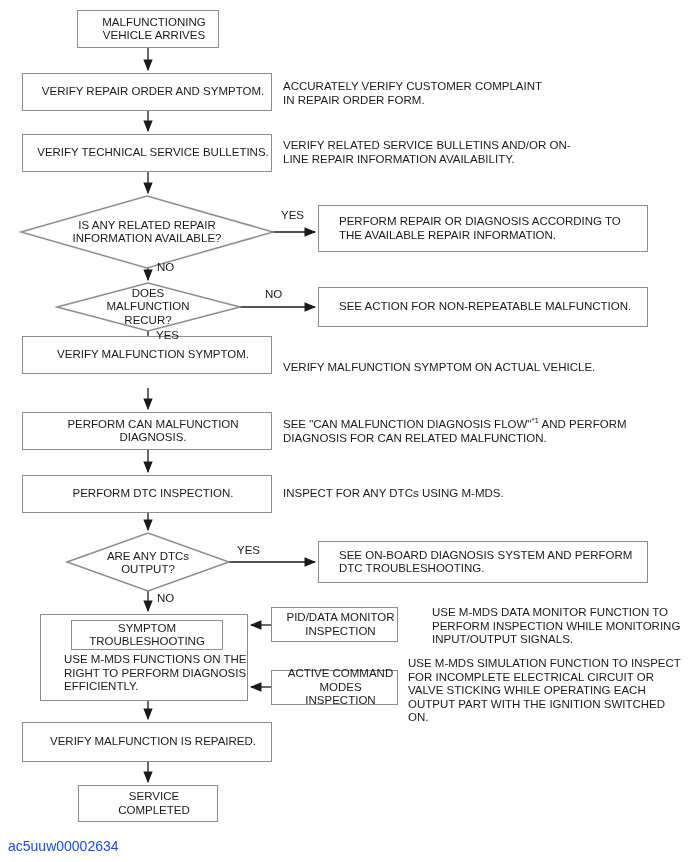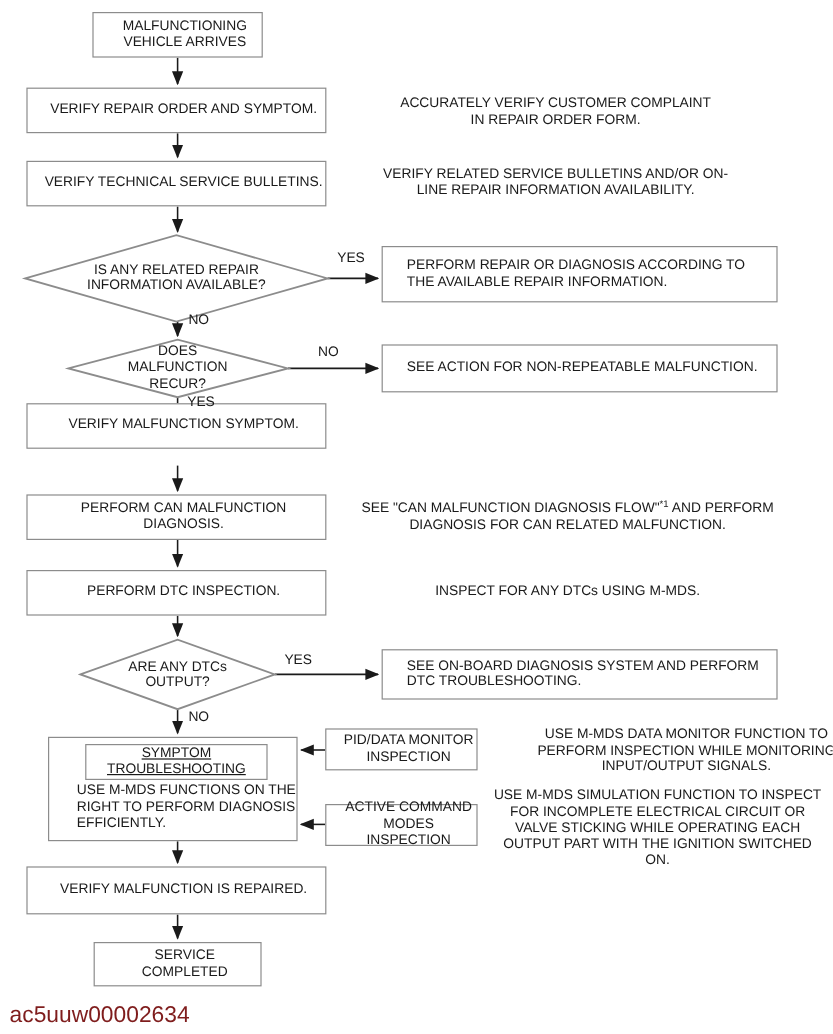--- a/index.html
+++ b/index.html
@@ -18,30 +18,30 @@
   .box{
     position:absolute;border:1.5px solid var(--border);background:#fff;
     display:flex;align-items:center;justify-content:center;text-align:center;
     white-space:pre-line;box-sizing:border-box;padding-left:12px;
   }
   .box.left{justify-content:flex-start;text-align:left;padding-left:20px;padding-right:8px;}
   .dtext{
     position:absolute;display:flex;align-items:center;justify-content:center;
     text-align:center;white-space:pre-line;
   }
-  .note{position:absolute;white-space:pre-line;text-align:center;}
+  .note{position:absolute;white-space:pre-line;text-align:left;}
   .note sup{font-size:8px;line-height:0;}
   .elabel{position:absolute;}
   .inner-box{
     position:absolute;border:1.5px solid var(--border);background:#fff;
     display:flex;align-items:center;justify-content:center;text-align:center;
-    white-space:pre-line;box-sizing:border-box;text-decoration:underline;
+    white-space:pre-line;box-sizing:border-box;
   }
   .inner-body{position:absolute;white-space:pre-line;text-align:left;}
-  .figure-id{position:absolute;font-size:19px;line-height:17px;color:#7f1d1d;}
+  .figure-id{position:absolute;font-size:14px;line-height:17px;color:#1d4ed8;}
 
   #n-arrives{left:77px;top:10px;width:142px;height:38px;}
   #n-order{left:22px;top:73px;width:250px;height:38px;}
   #n-tsb{left:22px;top:134px;width:250px;height:38px;}
   #n-repair{left:318px;top:205px;width:330px;height:47px;}
   #n-nonrepeat{left:318px;top:287px;width:330px;height:40px;}
   #n-symptom{left:22px;top:336px;width:250px;height:38px;}
   #n-can{left:22px;top:412px;width:250px;height:38px;}
   #n-dtc{left:22px;top:475px;width:250px;height:38px;}
   #n-obd{left:318px;top:541px;width:330px;height:42px;}
@@ -147,20 +147,21 @@
 MODES INSPECTION</div>
 
   <div class="box" id="n-repaired">VERIFY MALFUNCTION IS REPAIRED.</div>
   <div class="box" id="n-done">SERVICE
 COMPLETED</div>
 
   <div class="note" id="note-order">ACCURATELY VERIFY CUSTOMER COMPLAINT
 IN REPAIR ORDER FORM.</div>
   <div class="note" id="note-tsb">VERIFY RELATED SERVICE BULLETINS AND/OR ON-
 LINE REPAIR INFORMATION AVAILABILITY.</div>
+  <div class="note" id="note-symptom">VERIFY MALFUNCTION SYMPTOM ON ACTUAL VEHICLE.</div>
   <div class="note" id="note-can"><span>SEE "CAN MALFUNCTION DIAGNOSIS FLOW"</span><sup>*1</sup><span> AND PERFORM
 DIAGNOSIS FOR CAN RELATED MALFUNCTION.</span></div>
   <div class="note" id="note-dtc">INSPECT FOR ANY DTCs USING M-MDS.</div>
   <div class="note" id="note-pid">USE M-MDS DATA MONITOR FUNCTION TO
 PERFORM INSPECTION WHILE MONITORING
 INPUT/OUTPUT SIGNALS.</div>
   <div class="note" id="note-acm">USE M-MDS SIMULATION FUNCTION TO INSPECT
 FOR INCOMPLETE ELECTRICAL CIRCUIT OR
 VALVE STICKING WHILE OPERATING EACH
 OUTPUT PART WITH THE IGNITION SWITCHED ON.</div>

